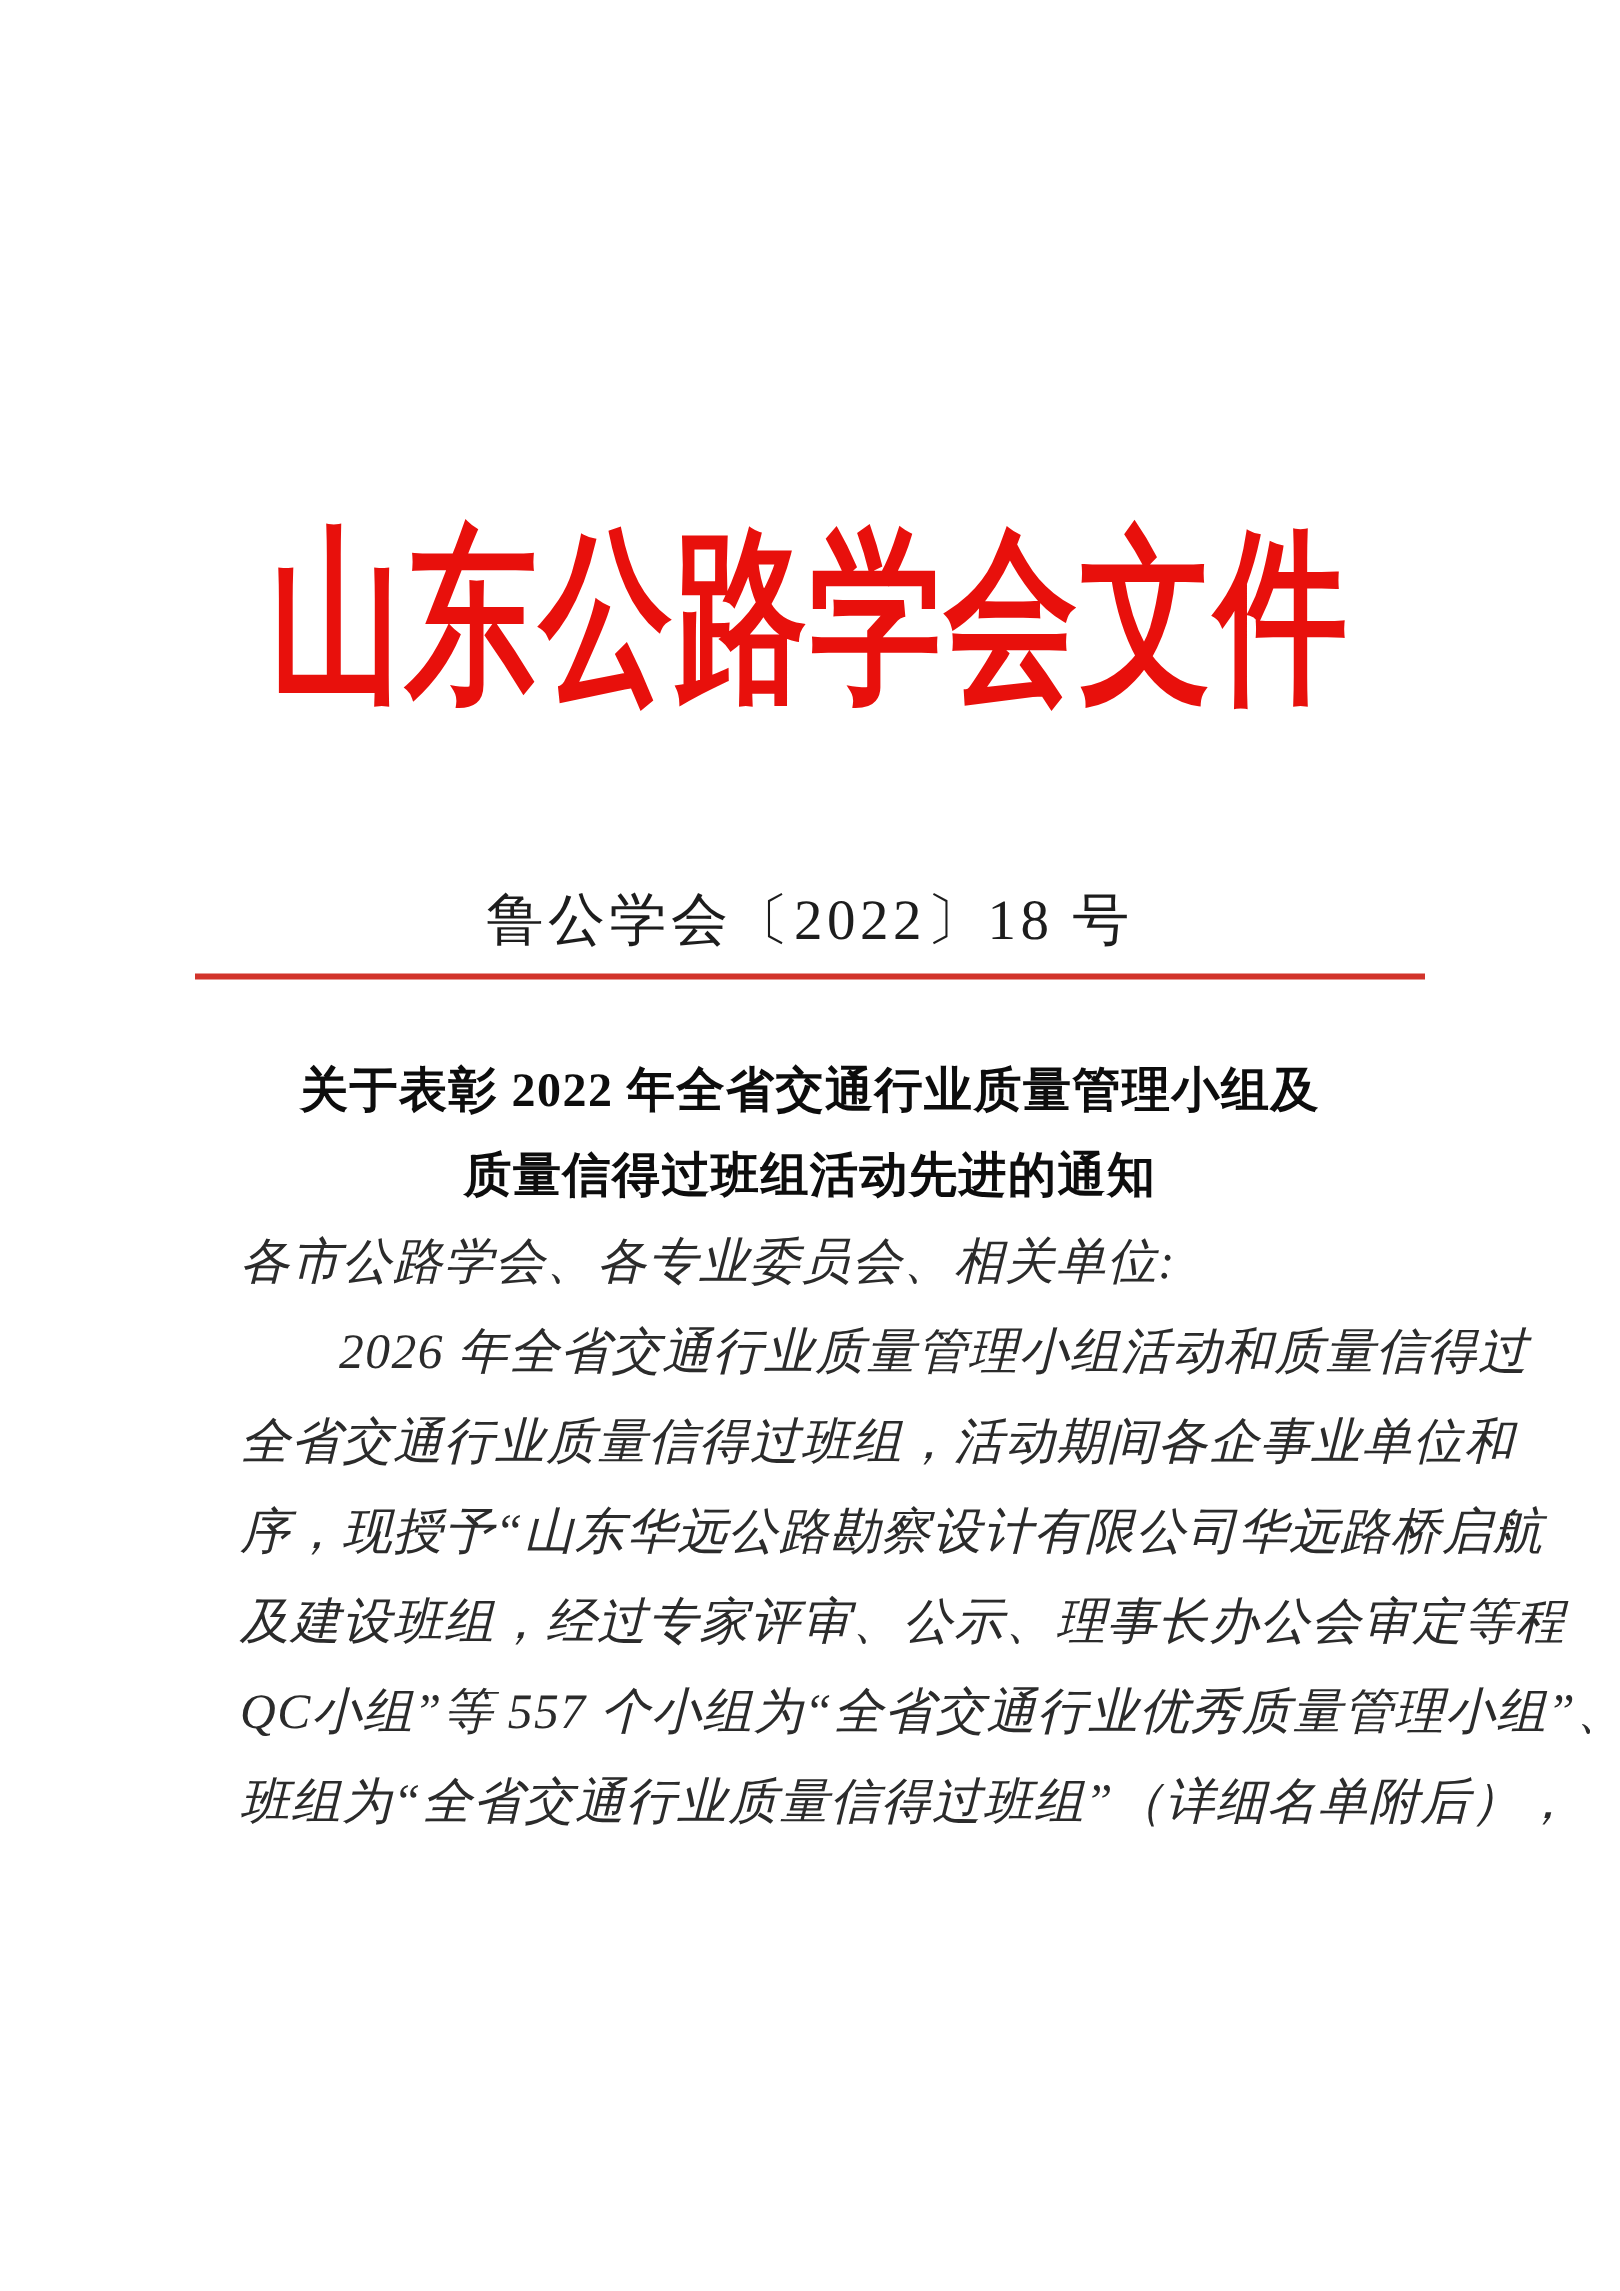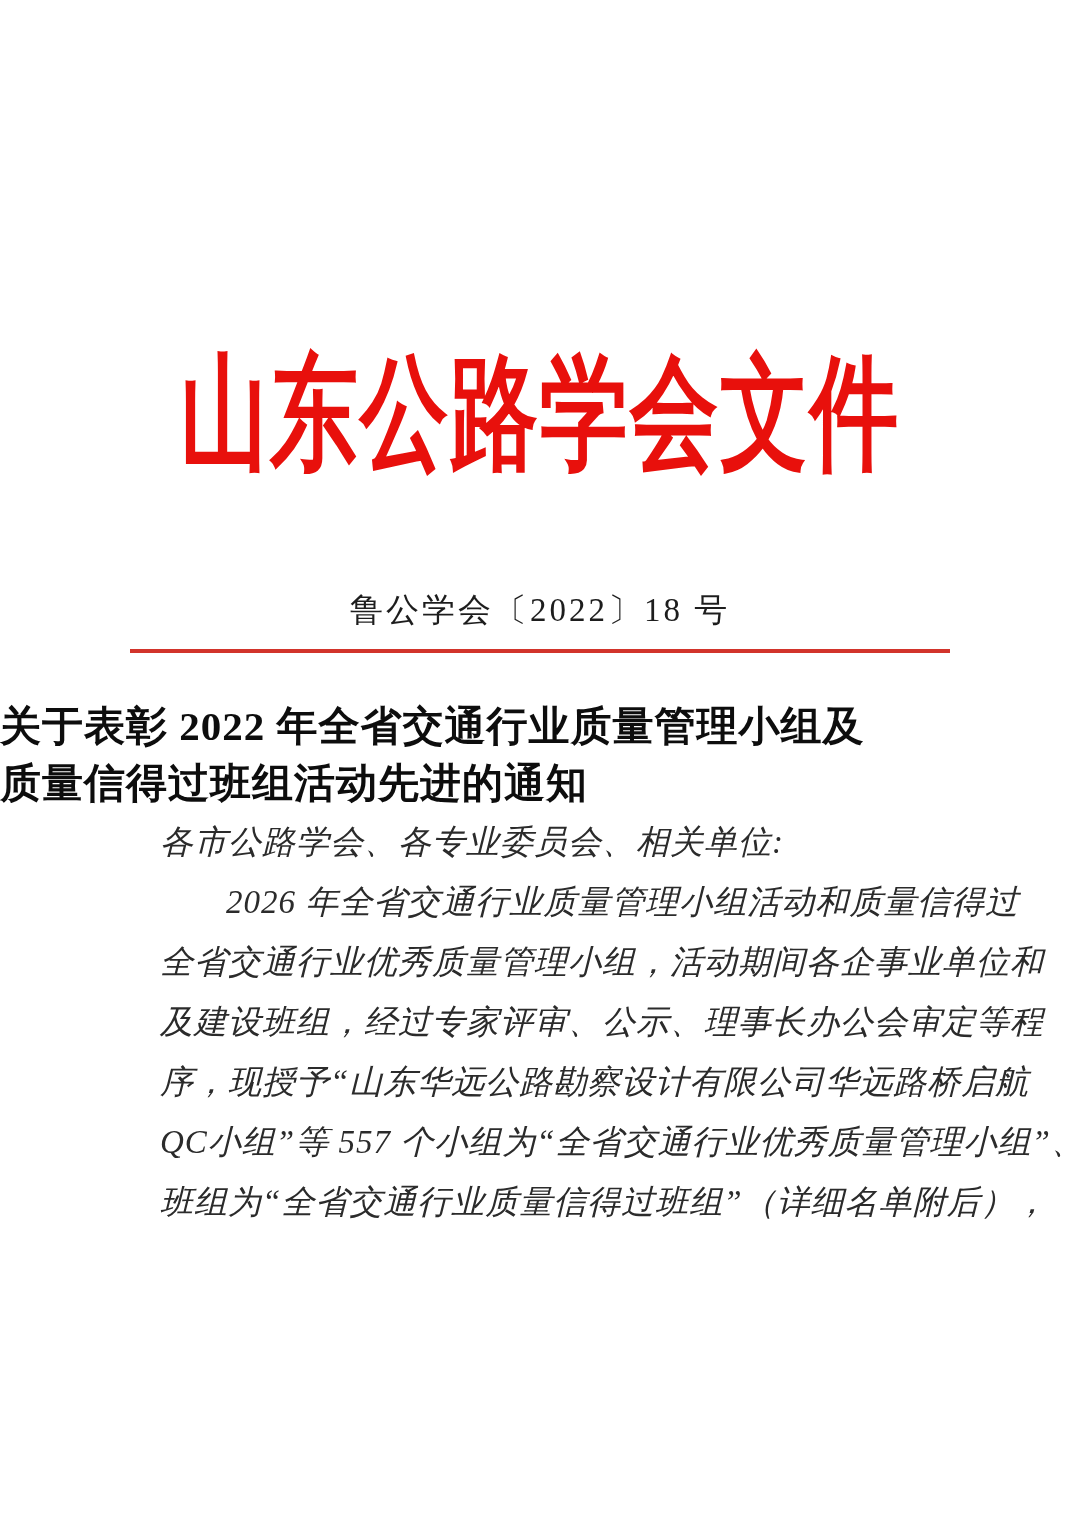--- a/index.html
+++ b/index.html
@@ -32,40 +32,41 @@
     transform-origin: top center;
     white-space: nowrap;
   }
   
   .doc-number {
     position: absolute;
     top: 588px;
     left: 0;
     width: 100%;
     text-align: center;
-    font-size: 33px;
+    font-size: 38px;
     color: #1d1d1d;
     letter-spacing: 3px;
   }
   
   .red-rule {
     position: absolute;
     top: 649px;
     left: 130px;
     width: 820px;
     height: 4px;
     background: #d2342b;
   }
   
   .notice-title {
     position: absolute;
     top: 698px;
     left: 0;
     width: 100%;
-    font-size: 41px;
+    text-align: center;
+    font-size: 32px;
     font-weight: 700;
     color: #0d0d0d;
     line-height: 57px;
     letter-spacing: 1px;
   }
   
   .body-block {
     position: absolute;
     top: 812px;
     left: 160px;
@@ -111,27 +112,27 @@
     <div class="line1">关于表彰 2022 年全省交通行业质量管理小组及</div>
     <div class="line2">质量信得过班组活动先进的通知</div>
   </div>
 
   <div class="body-block">
     <div class="line salutation">各市公路学会、各专业委员会、相关单位:</div>
     <div class="body-para">
 
         <div class="line">2026 年全省交通行业质量管理小组活动和质量信得过</div>
 
-        <div class="line">全省交通行业优秀质量管理小组，活动期间各企事业单位和</div>
+        <div class="line">全省交通行业质量信得过班组，活动期间各企事业单位和</div>
 
 
 
+        <div class="line">序，现授予“山东华远公路勘察设计有限公司华远路桥启航</div>
+
         <div class="line">及建设班组，经过专家评审、公示、理事长办公会审定等程</div>
-
-        <div class="line">序，现授予“山东华远公路勘察设计有限公司华远路桥启航</div>
 
         <div class="line">QC小组”等 557 个小组为“全省交通行业优秀质量管理小组”、</div>
 
 
         <div class="line">班组为“全省交通行业质量信得过班组”（详细名单附后），</div>
       </div>
   </div>
 
   <div class="page-number">- 1 -</div>
 

